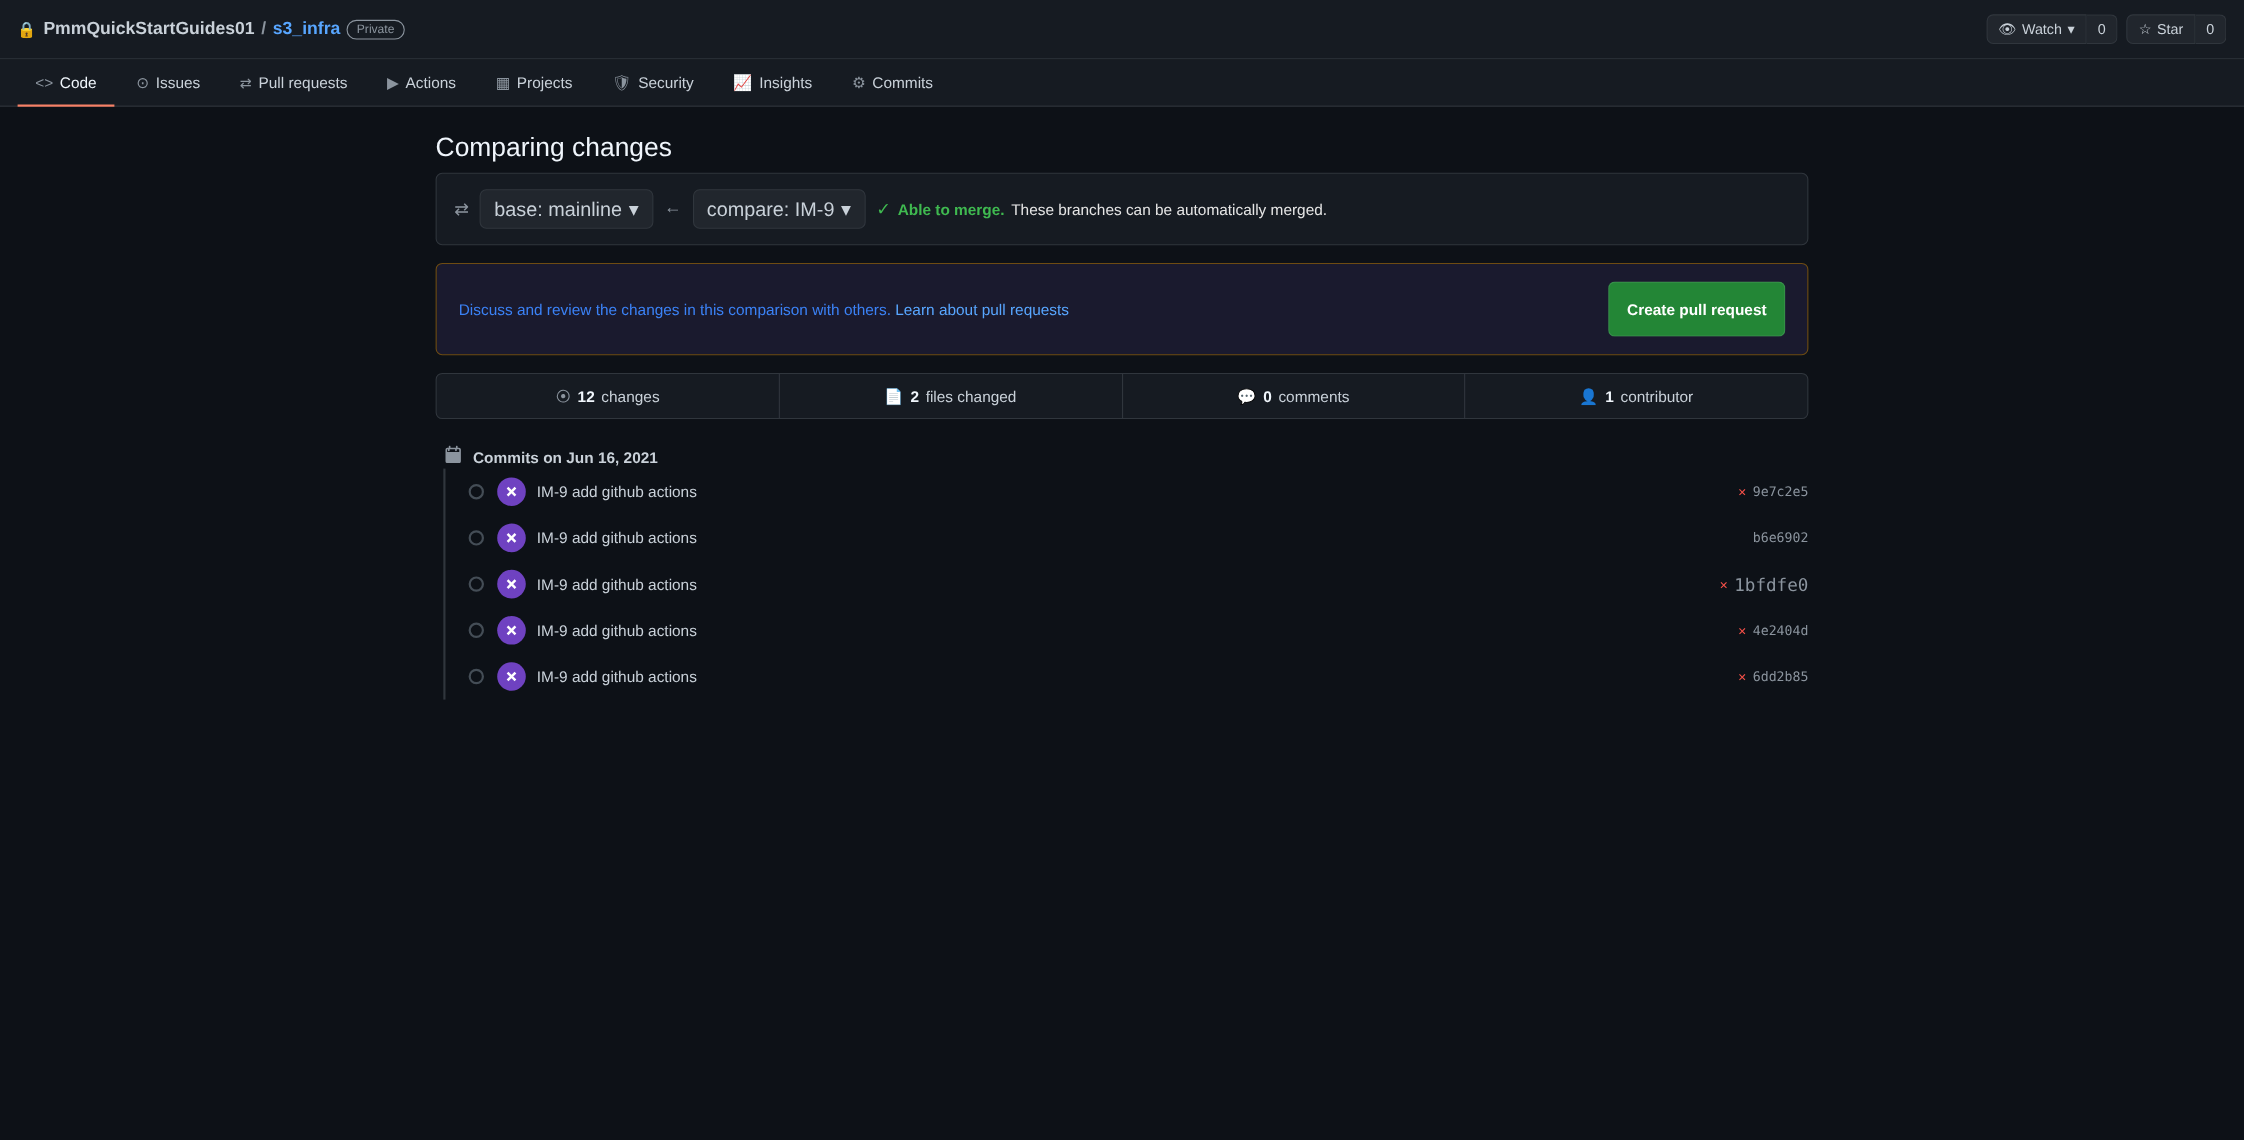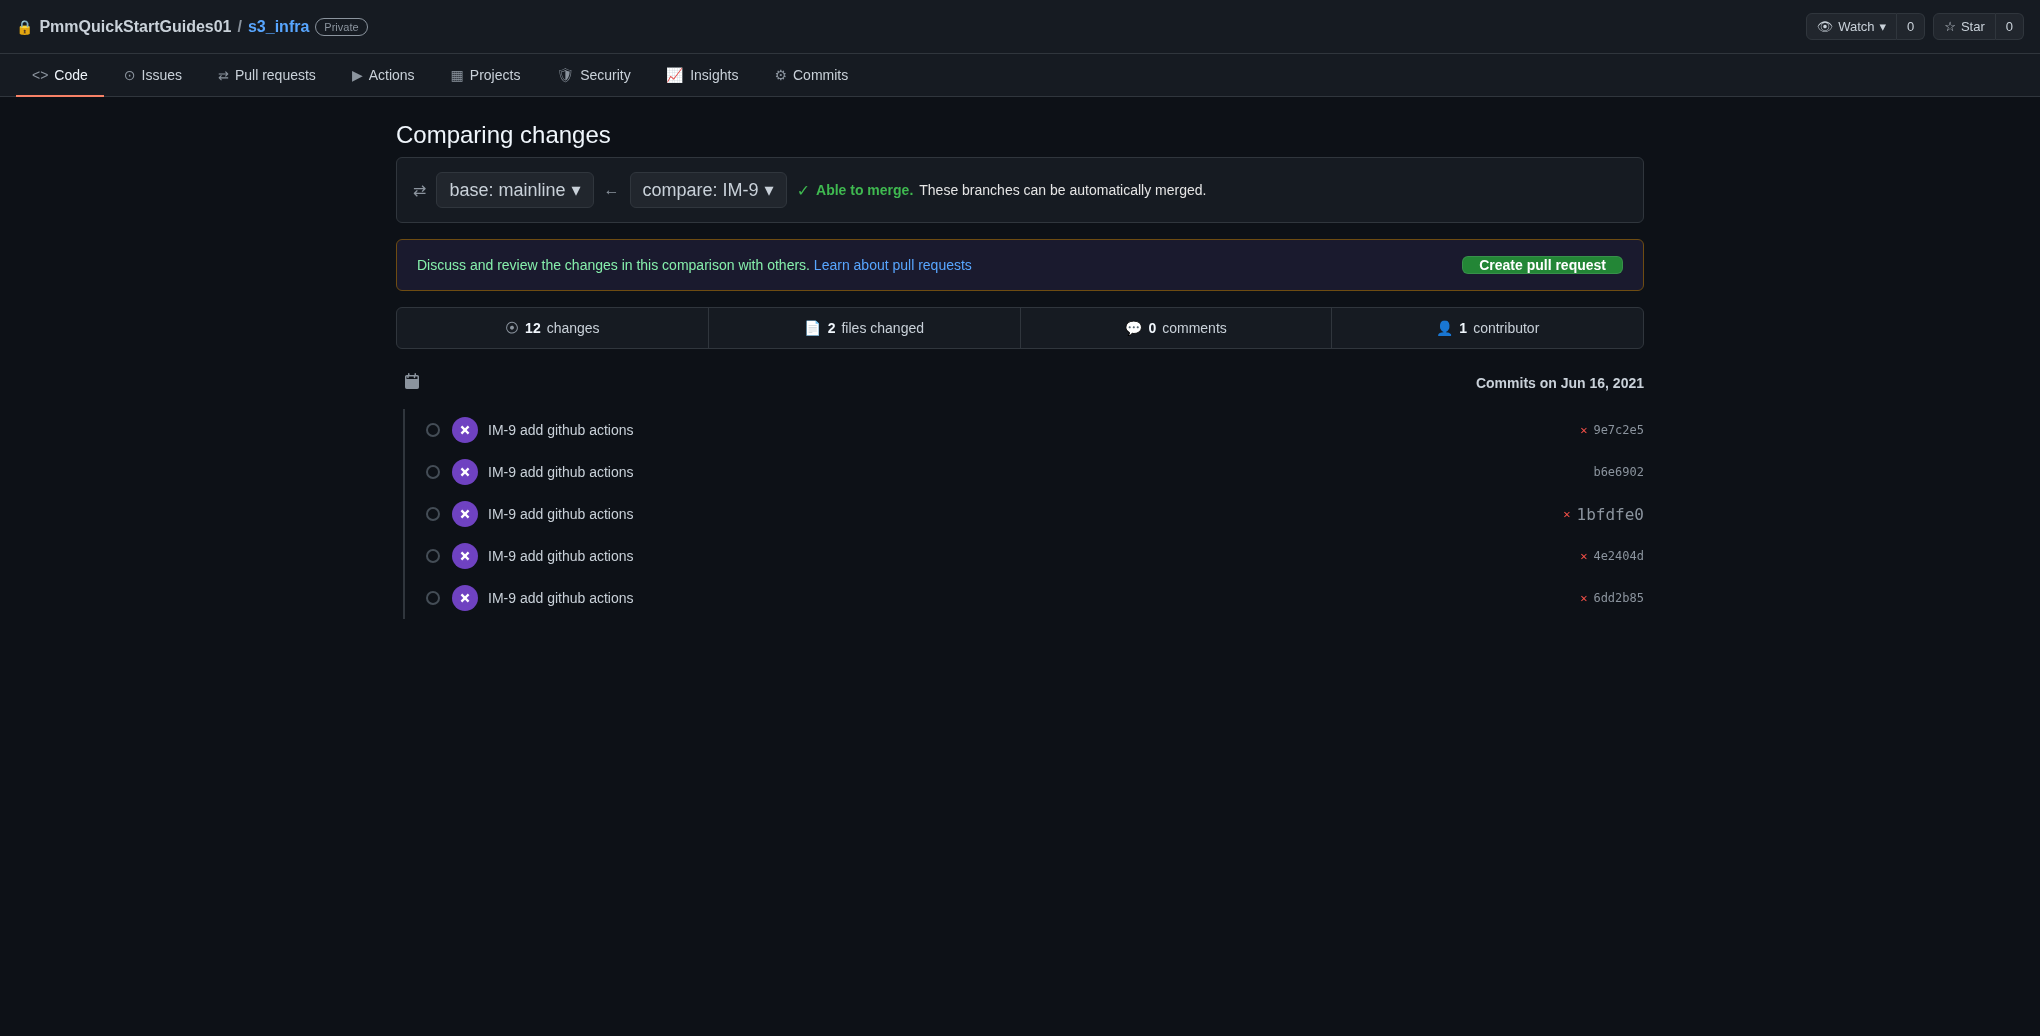--- a/index.html
+++ b/index.html
@@ -188,33 +188,33 @@
       display: flex;
       align-items: center;
       justify-content: space-between;
       background: #1a1a2e;
       border: 1px solid #6e4c12;
       border-radius: 6px;
       padding: 16px 20px;
       margin-bottom: 16px;
     }
     .banner-text {
-      color: #86efac;
+      color: #3b82f6;
       font-size: 14px;
     }
     .banner-link {
       color: #58a6ff;
       text-decoration: none;
     }
     .create-pr-btn {
       background: #238636;
       border: 1px solid rgba(240, 246, 252, 0.1);
       border-radius: 6px;
       color: #ffffff;
-      padding: 0 16px;
+      padding: 16px 16px;
       font-size: 14px;
       font-weight: 600;
       cursor: pointer;
       white-space: nowrap;
     }
 
     
     .stats-bar {
       display: flex;
       align-items: center;
@@ -250,23 +250,22 @@
     }
 
     
     .commits-section {
       position: relative;
     }
     .commits-date-header {
       display: flex;
       align-items: center;
       gap: 10px;
-      margin-bottom: 16px;
+      margin-bottom: 0;
       padding-left: 8px;
-      justify-content: space-between;
     }
     .date-icon {
       color: #8b949e;
       font-size: 16px;
     }
     .date-label {
       color: #c9d1d9;
       font-size: 14px;
       font-weight: 600;
     }

